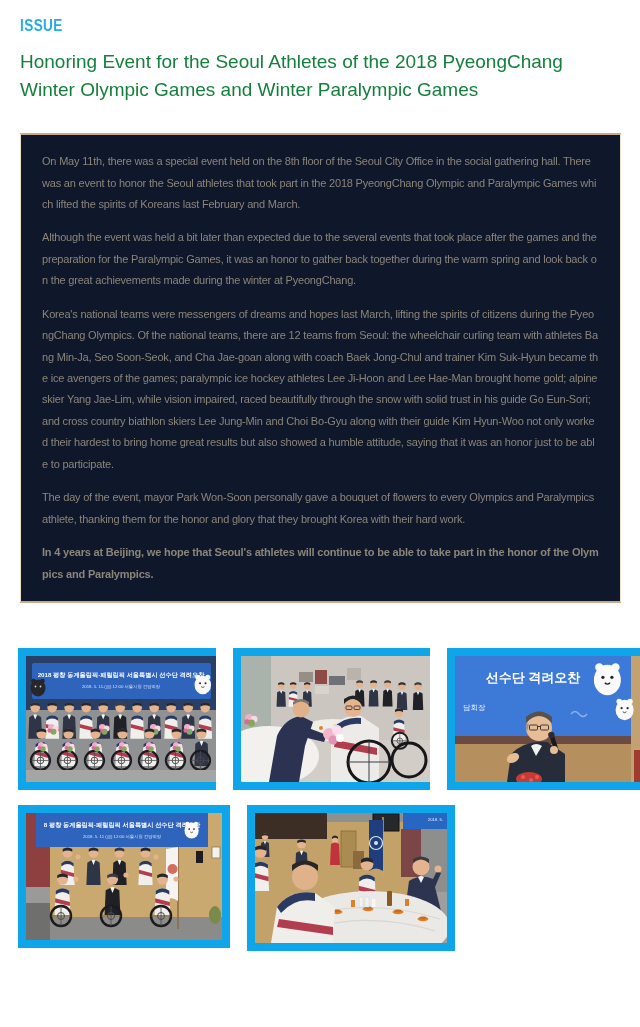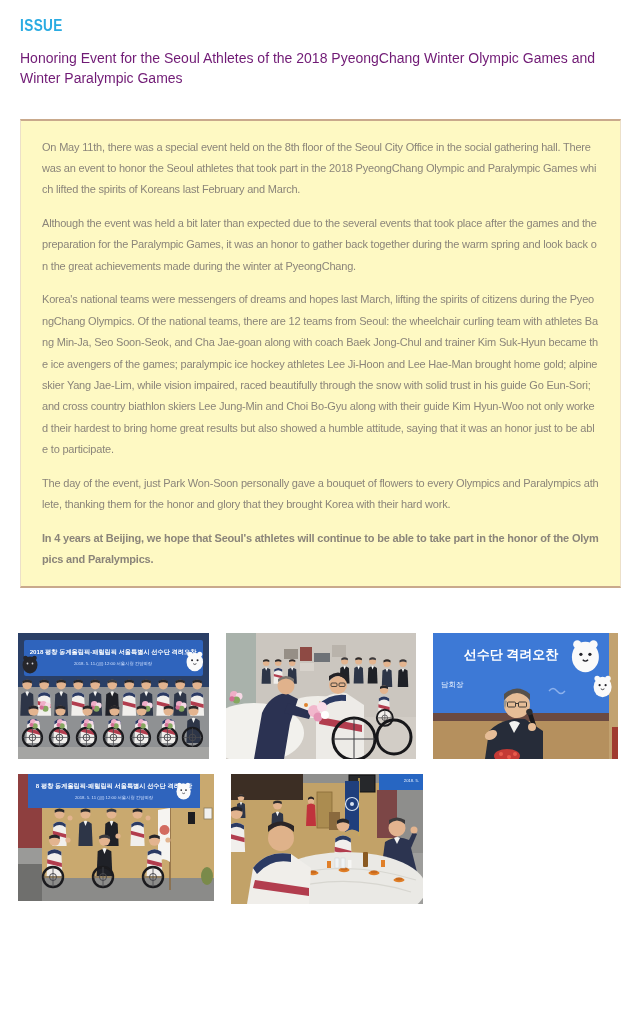--- a/index.html
+++ b/index.html
@@ -1,25 +1,25 @@
 <!DOCTYPE html>
 <html><head>
 <meta charset="utf-8">
 <style>
   html,body{margin:0;padding:0;}
   body{width:640px;height:1027px;background:#ffffff;font-family:"Liberation Sans",sans-serif;overflow:hidden;}
   .page{position:relative;width:640px;height:1027px;background:#fff;}
   .kicker{margin:16px 0 0 20px;font-size:17px;font-weight:bold;color:#29abe2;transform:scaleX(.8);transform-origin:left center;letter-spacing:.5px;}
-  .title{margin:12px 20px 0 20px;max-width:600px;font-size:14px;line-height:1.45;color:#701a75;font-weight:normal;}
-  .article-box{margin:30px 19px 0 20px;background:#fef9c3;border:1px solid #ece0c9;border-top:2px solid #c9a98c;border-bottom:2px solid #c9a98c;padding:16px 21px;}
+  .title{margin:12px 20px 0 20px;max-width:600px;font-size:19px;line-height:1.45;color:#15803d;font-weight:normal;}
+  .article-box{margin:30px 19px 0 20px;background:#0f172a;border:1px solid #ece0c9;border-top:2px solid #c9a98c;border-bottom:2px solid #c9a98c;padding:16px 21px;}
   .article-box p{margin:0 0 12px 0;font-size:11px;line-height:1.95;letter-spacing:-.2px;color:#8b857a;word-break:break-all;}
   .article-box p:last-child{margin-bottom:0;font-weight:bold;}
   .gallery{margin:45px 0 0 18px;}
   .g-row{display:flex;gap:17px;align-items:flex-start;margin-bottom:15px;}
-  figure{margin:0;padding:0;overflow:hidden;background:#0ea5e9;}
+  figure{margin:0;padding:8px;overflow:hidden;background:#0ea5e9;}
   figure svg{display:block;}
   .p1{width:191px;height:126px}.p2{width:190px;height:126px}.p3{width:185px;height:126px}
   .p4{width:196px;height:127px}.p5{width:192px;height:130px}
   svg text{font-family:"Liberation Sans",sans-serif;}
   .bt1{font-size:6.2px;font-weight:bold;fill:#ffffff;text-anchor:middle;}
   .bt2{font-size:4.3px;fill:#cfe0ff;text-anchor:middle;}
   .bt-big{font-size:13px;font-weight:bold;fill:#ffffff;text-anchor:middle;}
   .bt-sm{font-size:7.5px;fill:#eaf2ff;}
   .bt-corner{font-size:4.2px;fill:#eaf2ff;text-anchor:end;}
 </style>
@@ -78,21 +78,21 @@
 
 <div class="page">
 
   <div class="kicker">ISSUE</div>
   <h1 class="title">Honoring Event for the Seoul Athletes of the 2018 PyeongChang Winter Olympic Games and Winter Paralympic Games</h1>
 
   <div class="article-box">
     <p>On May 11th, there was a special event held on the 8th floor of the Seoul City Office in the social gathering hall. There was an event to honor the Seoul athletes that took part in the 2018 PyeongChang Olympic and Paralympic Games which lifted the spirits of Koreans last February and March.</p>
     <p>Although the event was held a bit later than expected due to the several events that took place after the games and the preparation for the Paralympic Games, it was an honor to gather back together during the warm spring and look back on the great achievements made during the winter at PyeongChang.</p>
     <p>Korea's national teams were messengers of dreams and hopes last March, lifting the spirits of citizens during the PyeongChang Olympics. Of the national teams, there are 12 teams from Seoul: the wheelchair curling team with athletes Bang Min-Ja, Seo Soon-Seok, and Cha Jae-goan along with coach Baek Jong-Chul and trainer Kim Suk-Hyun became the ice avengers of the games; paralympic ice hockey athletes Lee Ji-Hoon and Lee Hae-Man brought home gold; alpine skier Yang Jae-Lim, while vision impaired, raced beautifully through the snow with solid trust in his guide Go Eun-Sori; and cross country biathlon skiers Lee Jung-Min and Choi Bo-Gyu along with their guide Kim Hyun-Woo not only worked their hardest to bring home great results but also showed a humble attitude, saying that it was an honor just to be able to participate.</p>
-    <p>The day of the event, just Park Won-Soon personally gave a bouquet of flowers to every Olympics and Paralympics athlete, thanking them for the honor and glory that they brought Korea with their hard work.</p>
+    <p>The day of the event, mayor Park Won-Soon personally gave a bouquet of flowers to every Olympics and Paralympics athlete, thanking them for the honor and glory that they brought Korea with their hard work.</p>
     <p>In 4 years at Beijing, we hope that Seoul's athletes will continue to be able to take part in the honor of the Olympics and Paralympics.</p>
   </div>
 
   <div class="gallery">
     <div class="g-row">
 
       <figure class="p1" aria-label="Group photo of Seoul athletes and officials, many in wheelchairs holding bouquets, beneath a blue event banner">
         <svg viewBox="0 0 191 126" width="191" height="126" preserveAspectRatio="none">
           <rect width="191" height="126" fill="#8f9193"></rect>
           <rect width="191" height="54" fill="#2a3f66"></rect>

